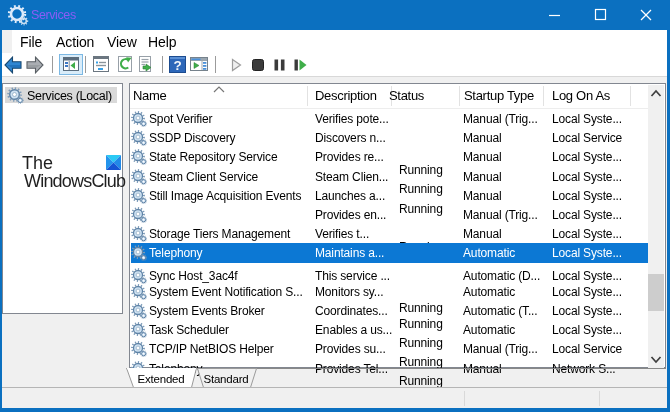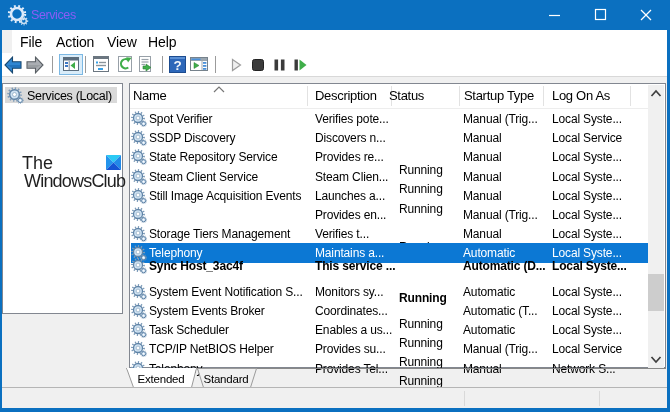--- a/index.html
+++ b/index.html
@@ -286,21 +286,21 @@
         <circle cx="12.6" cy="12.7" r="2.1" fill="#cfe2f2" stroke="#5f83a6" stroke-width="1"></circle>
         <circle cx="12.6" cy="12.7" r="3.1" fill="none" stroke="#7e9cb9" stroke-width="1" stroke-dasharray="0.75 1.25"></circle>
         <circle cx="12.6" cy="12.7" r="0.8" fill="#fff"></circle>
       </svg>
       <span class="c1">Telephony</span>
       <span class="c2">Maintains a...</span>
       <span class="c3">Running</span>
       <span class="c4">Automatic</span>
       <span class="c5">Local Syste...</span>
     </div>
-    <div class="row" style="top:172px;font-weight:bold;">
+    <div class="row" style="top:182px;">
       <svg class="gear" style="left:0px; top:2px;" width="16" height="16" viewBox="0 0 16 16">
         <circle cx="7" cy="7" r="6" fill="none" stroke="#7e9cb9" stroke-width="1.9" stroke-dasharray="1.25 1.8"></circle>
         <circle cx="7" cy="7" r="4.5" fill="#cfe2f2" stroke="#5f83a6" stroke-width="1.3"></circle>
         <circle cx="7" cy="7" r="1.9" fill="#fff" stroke="#87a5bf" stroke-width="0.7"></circle>
         <circle cx="12.6" cy="12.7" r="2.1" fill="#cfe2f2" stroke="#5f83a6" stroke-width="1"></circle>
         <circle cx="12.6" cy="12.7" r="3.1" fill="none" stroke="#7e9cb9" stroke-width="1" stroke-dasharray="0.75 1.25"></circle>
         <circle cx="12.6" cy="12.7" r="0.8" fill="#fff"></circle>
       </svg>
       <span class="c1">Sync Host_3ac4f</span>
       <span class="c2">This service ...</span>

